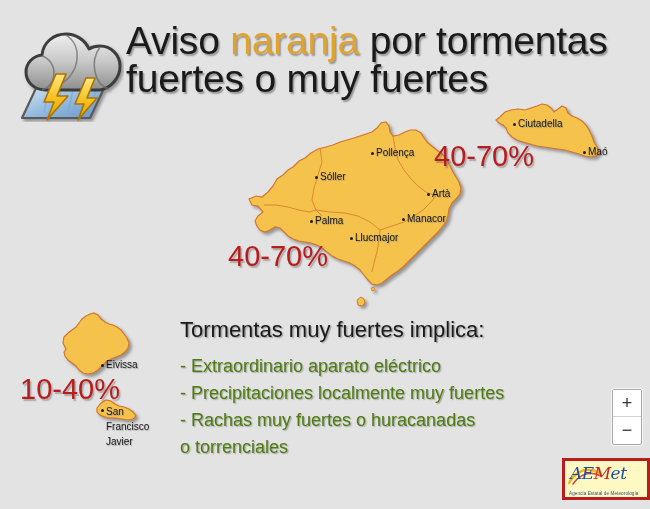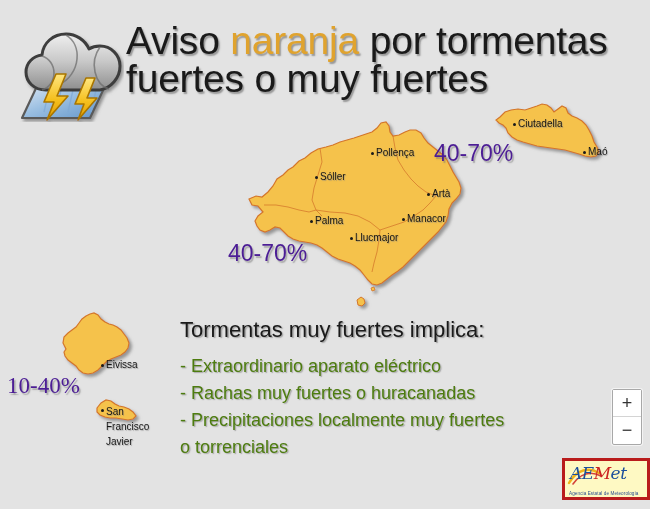--- a/index.html
+++ b/index.html
@@ -61,28 +61,28 @@
     width: 650px;
     height: 509px;
     pointer-events: none;
   }
   #map-layer svg {
     display: block;
   }
 
   .pct-label {
     position: absolute;
-    font-size: 23px;
-    color: #4c1d95;
+    font-size: 29px;
+    color: #b91c1c;
     text-shadow: 1.5px 1.5px 1.2px rgba(110,110,110,0.5);
     white-space: nowrap;
   }
   #pct-mallorca { left: 228px; top: 240px; }
   #pct-menorca  { left: 434px; top: 140px; }
-  #pct-ibiza    { left: 7px;   top: 373px; font-family: Liberation Serif, serif; }
+  #pct-ibiza    { left: 20px;   top: 373px; }
 
   .city {
     position: absolute;
     white-space: nowrap;
   }
   .city .dot {
     position: absolute;
     left: 0; top: 0;
     width: 3px; height: 3px;
     background: #1a1a1a;
@@ -357,22 +357,22 @@
     <span class="cname">Eivissa</span>
   </div>
   <div class="city multiline" style="left:101px; top:409px;">
     <span class="dot"></span>
     <span class="cname" id="sfj-label">San<br>Francisco<br>Javier</span>
   </div>
 
   <div id="implies-block">
     <div id="implies-title">Tormentas muy fuertes implica:</div>
     <div class="implies-item">- Extraordinario aparato eléctrico</div>
+    <div class="implies-item">- Precipitaciones localmente muy fuertes</div>
     <div class="implies-item">- Rachas muy fuertes o huracanadas</div>
-    <div class="implies-item">- Precipitaciones localmente muy fuertes</div>
     <div class="implies-item">o torrenciales</div>
   </div>
 
   <div id="zoom-control">
     <div class="zoom-btn" id="zoom-in">+</div>
     <div class="zoom-btn" id="zoom-out">−</div>
   </div>
 
   <div id="aemet-logo">
     <svg id="aemet-swoosh" viewBox="0 0 60 22">

